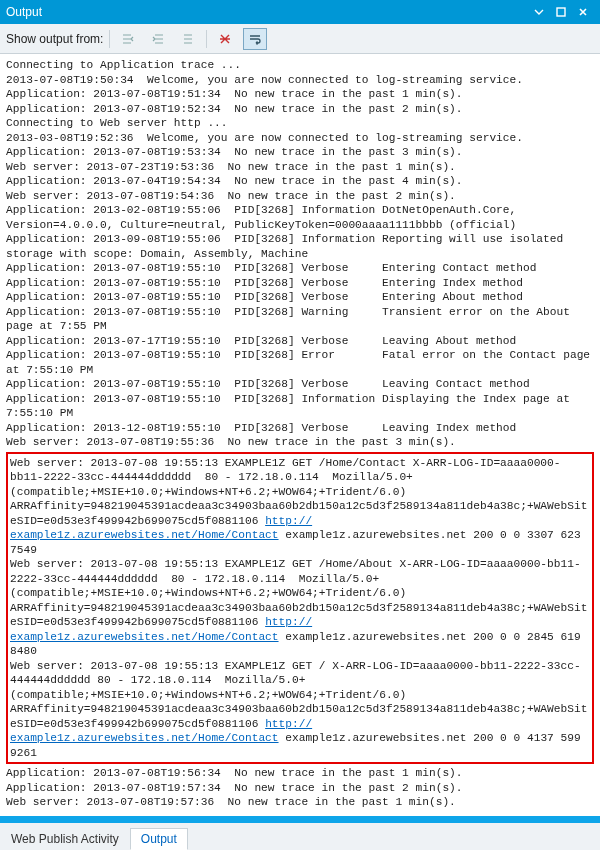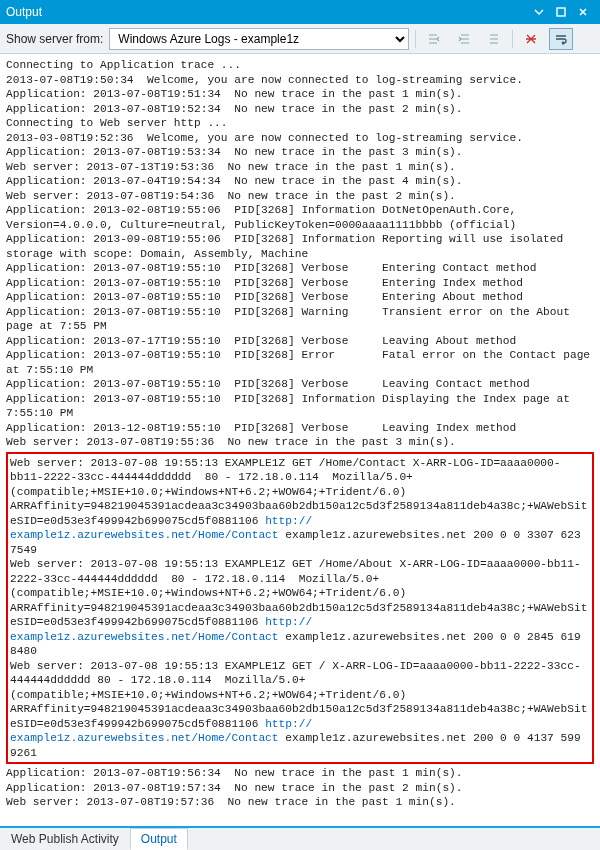--- a/index.html
+++ b/index.html
@@ -57,39 +57,39 @@
     overflow: auto;
     padding: 4px 6px 6px 6px;
     font-family: Consolas, "Courier New", monospace;
     font-size: 11.2px;
     line-height: 14.5px;
     color: #222;
     white-space: pre-wrap;
     word-break: break-word;
   }
   .footer {
-    height: 24px;
+    height: 34px;
     background: #eef2f5;
-    border-top: 2px solid #0ea5e9;
+    border-top: 7px solid #0ea5e9;
     display: flex; align-items: flex-end;
     font-size: 12px;
   }
   .ftab {
     padding: 3px 10px;
     border: 1px solid transparent;
     color: #333;
     cursor: pointer;
   }
   .ftab.active {
     background: #fff;
     border: 1px solid #c9d2d8;
     border-bottom: 1px solid #fff;
     color: #0066c0;
   }
-  .link { color: #0066c0; cursor: pointer; }
+  .link { color: #0066c0; text-decoration: underline; cursor: pointer; }
   .redbox {
     border: 2px solid #e40000;
     padding: 2px 2px;
     margin: 2px 0;
   }
   svg { pointer-events: none; }
 </style>
 </head>
 <body>
 
@@ -106,24 +106,21 @@
       </svg>
   </div>
   <div class="winbtn">
     <svg width="10" height="10" viewBox="0 0 10 10">
         <path d="M2 2 L8 8 M8 2 L2 8" stroke="#fff" stroke-width="1.6"></path>
       </svg>
   </div>
 </div>
 
 <div class="toolbar">
-  <span>Show server from:</span>
-  <select>
-    <option>Windows Azure Logs - example1z</option>
-  </select>
+  <span>Show output from:</span>
   <div class="divider"></div>
   <div class="tbtn">
     <svg width="14" height="14" viewBox="0 0 14 14">
         <path d="M2 3h8M2 7h8M2 11h8M12 5l-2 2 2 2" stroke="#8aa" stroke-width="1.2" fill="none"></path>
       </svg>
   </div>
   <div class="tbtn">
     <svg width="14" height="14" viewBox="0 0 14 14">
         <path d="M4 3h8M4 7h8M4 11h8M2 5l2 2-2 2" stroke="#8aa" stroke-width="1.2" fill="none"></path>
       </svg>
@@ -146,21 +143,21 @@
   </div>
 </div>
 
 <div class="logpane" id="logpane"><span>Connecting to Application trace ...</span>
 <span>2013-07-08T19:50:34  Welcome, you are now connected to log-streaming service.</span>
 <span>Application: 2013-07-08T19:51:34  No new trace in the past 1 min(s).</span>
 <span>Application: 2013-07-08T19:52:34  No new trace in the past 2 min(s).</span>
 <span>Connecting to Web server http ...</span>
 <span>2013-03-08T19:52:36  Welcome, you are now connected to log-streaming service.</span>
 <span>Application: 2013-07-08T19:53:34  No new trace in the past 3 min(s).</span>
-<span>Web server: 2013-07-13T19:53:36  No new trace in the past 1 min(s).</span>
+<span>Web server: 2013-07-23T19:53:36  No new trace in the past 1 min(s).</span>
 <span>Application: 2013-07-04T19:54:34  No new trace in the past 4 min(s).</span>
 <span>Web server: 2013-07-08T19:54:36  No new trace in the past 2 min(s).</span>
 <span>Application: 2013-02-08T19:55:06  PID[3268] Information DotNetOpenAuth.Core, Version=4.0.0.0, Culture=neutral, PublicKeyToken=0000aaaa1111bbbb (official)</span>
 <span>Application: 2013-09-08T19:55:06  PID[3268] Information Reporting will use isolated storage with scope: Domain, Assembly, Machine</span>
 <span>Application: 2013-07-08T19:55:10  PID[3268] Verbose     Entering Contact method</span>
 <span>Application: 2013-07-08T19:55:10  PID[3268] Verbose     Entering Index method</span>
 <span>Application: 2013-07-08T19:55:10  PID[3268] Verbose     Entering About method</span>
 <span>Application: 2013-07-08T19:55:10  PID[3268] Warning     Transient error on the About page at 7:55 PM</span>
 <span>Application: 2013-07-17T19:55:10  PID[3268] Verbose     Leaving About method</span>
 <span>Application: 2013-07-08T19:55:10  PID[3268] Error       Fatal error on the Contact page at 7:55:10 PM</span>

